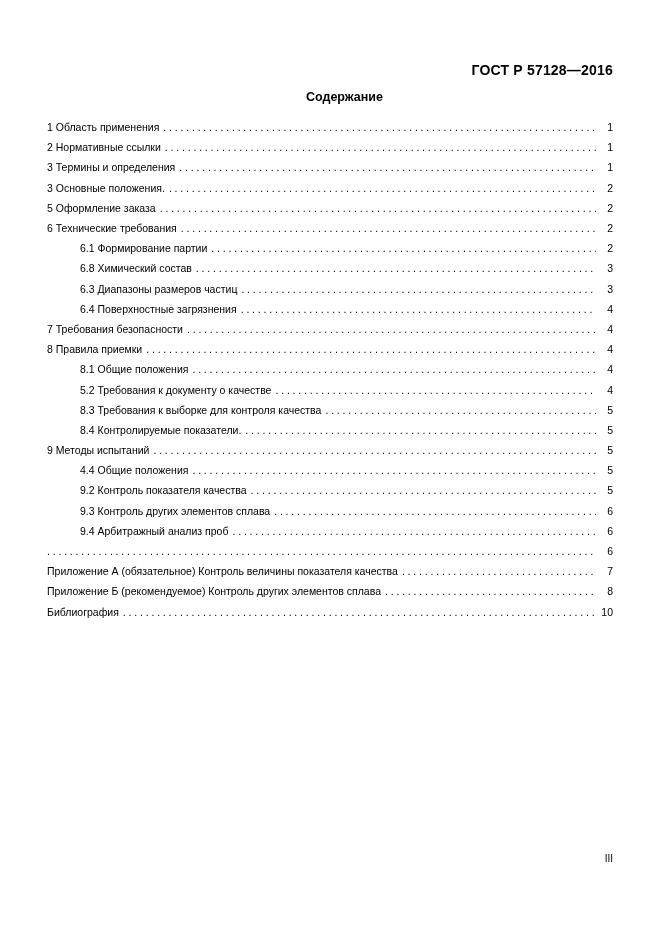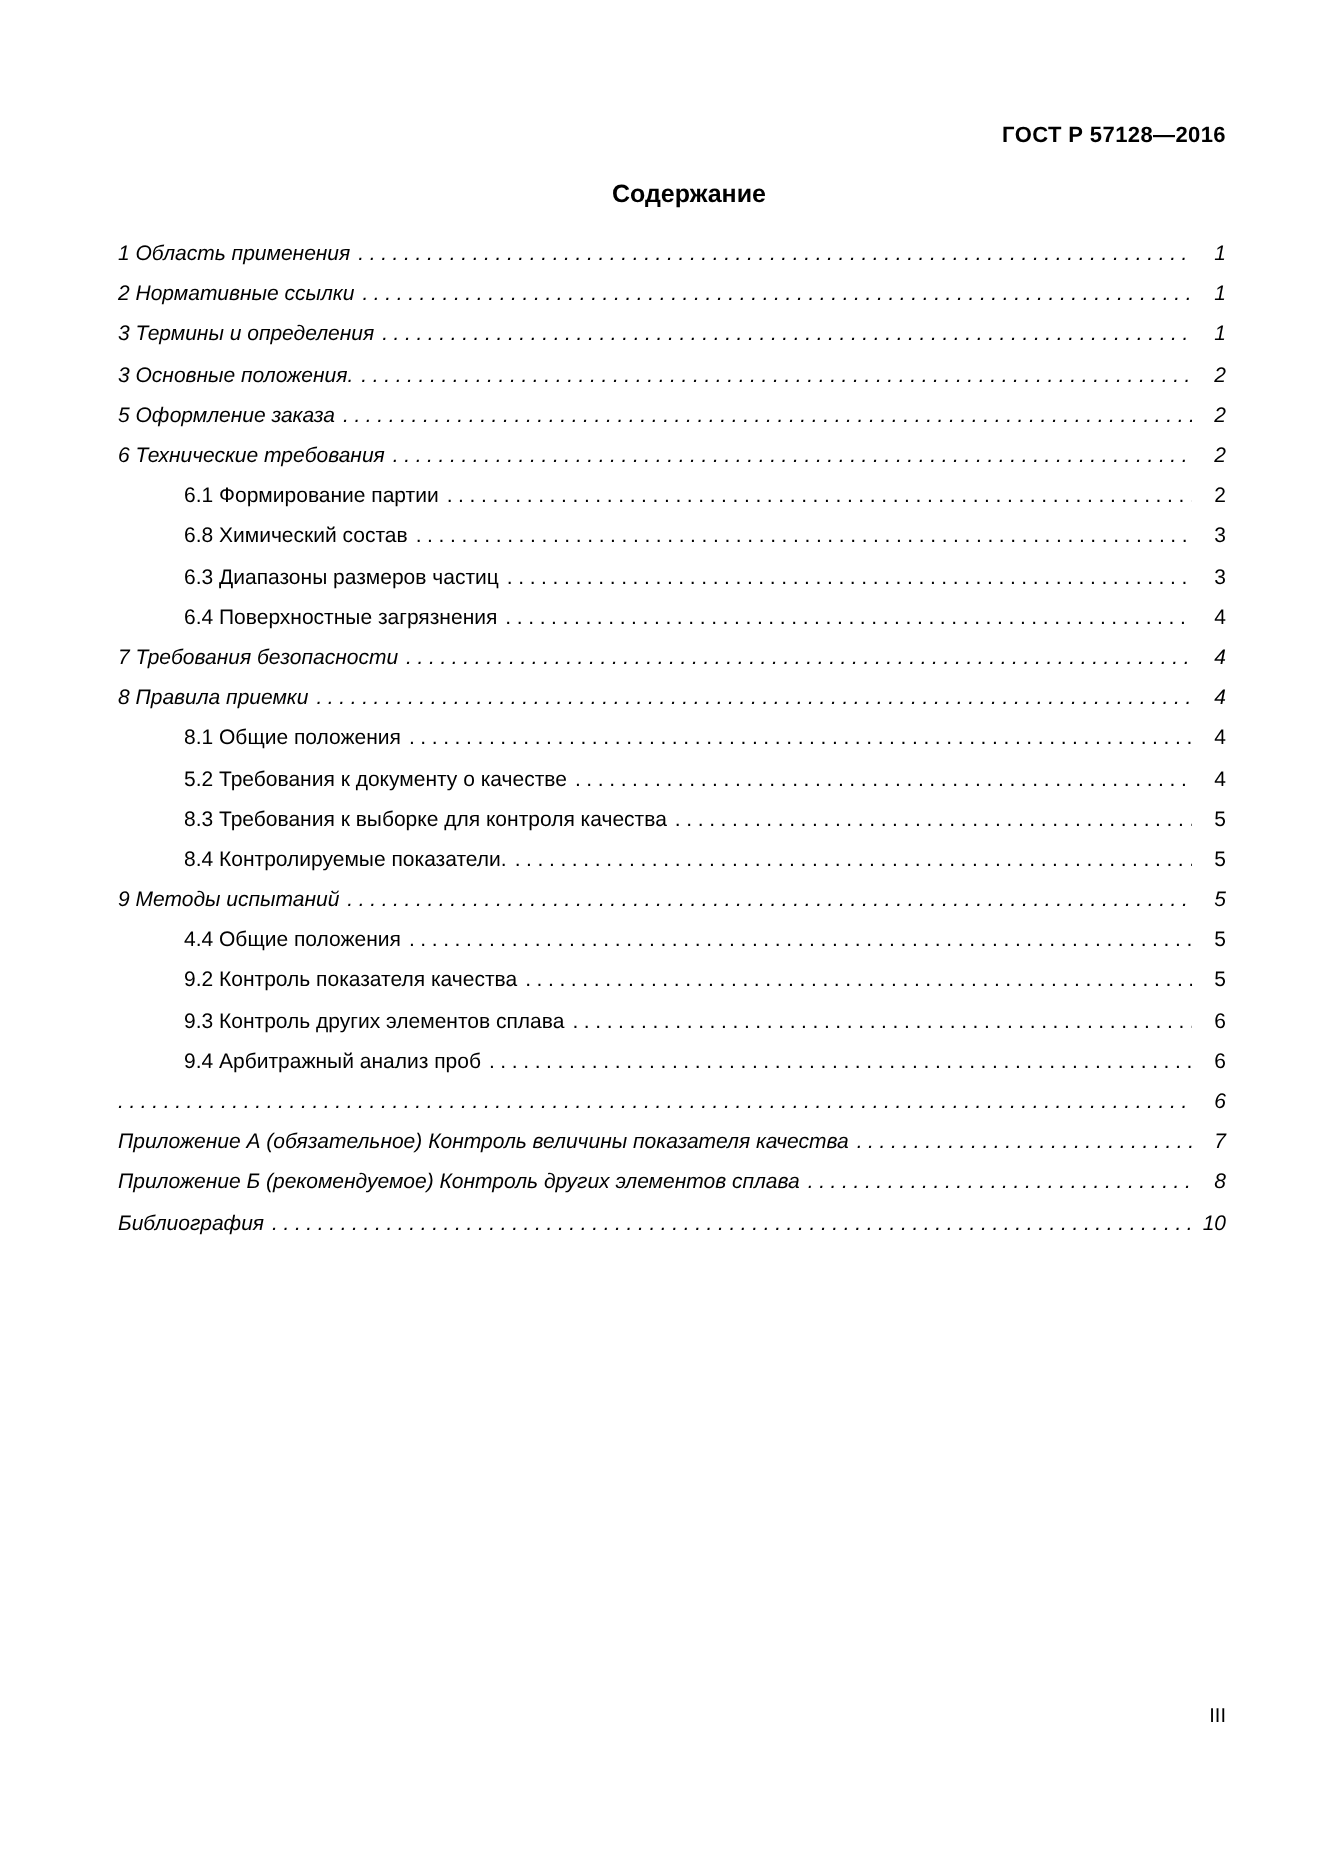--- a/index.html
+++ b/index.html
@@ -21,21 +21,21 @@
     top: 0;
     width: 661px;
     height: 936px;
     box-sizing: border-box;
     padding: 0;
   }
   .header {
     position: absolute;
     right: 48px;
     top: 62px;
-    font-size: 11px;
+    font-size: 14px;
     font-weight: bold;
     letter-spacing: 0.2px;
     white-space: nowrap;
     margin-left: 20px;
   }
   .doc-title {
     position: absolute;
     left: 0;
     right: 0;
     top: 90px;
@@ -70,22 +70,22 @@
     letter-spacing: 2.8px;
     color: #000;
     margin-bottom: 1px;
   }
   .toc-row .page-num {
     flex: 0 0 auto;
     padding-left: 5px;
     text-align: right;
     min-width: 12px;
   }
-  .lvl1 { margin-left: 16px; font-style: italic; }
-  .lvl2 { margin-left: 49px; }
+  .lvl1 { margin-left: 4px; }
+  .lvl2 { margin-left: 37px; }
   .footer {
     position: absolute;
     right: 48px;
     bottom: 72px;
     font-size: 10px;
   }
 </style>
 </head>
 <body>
 

